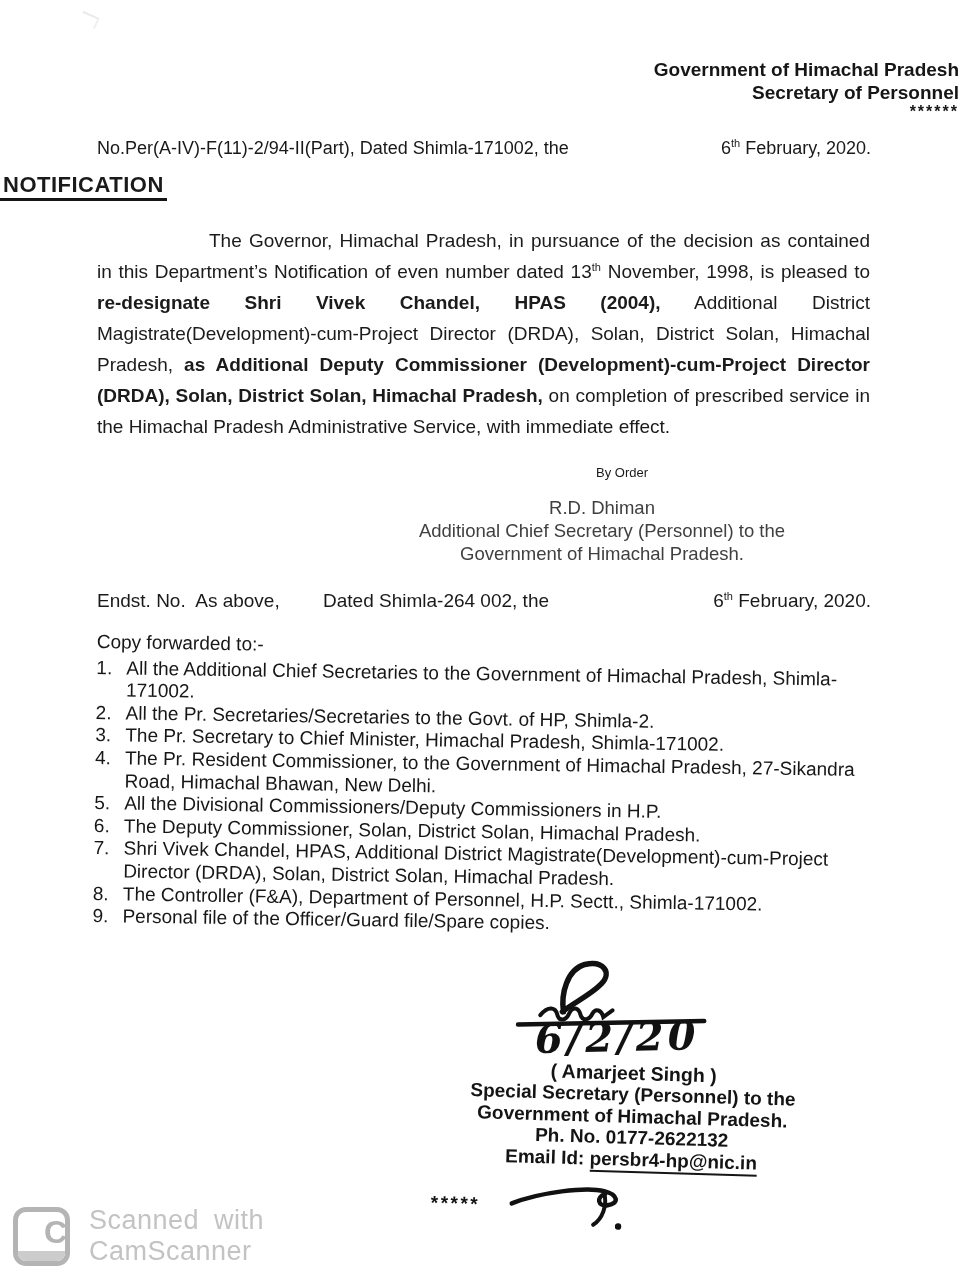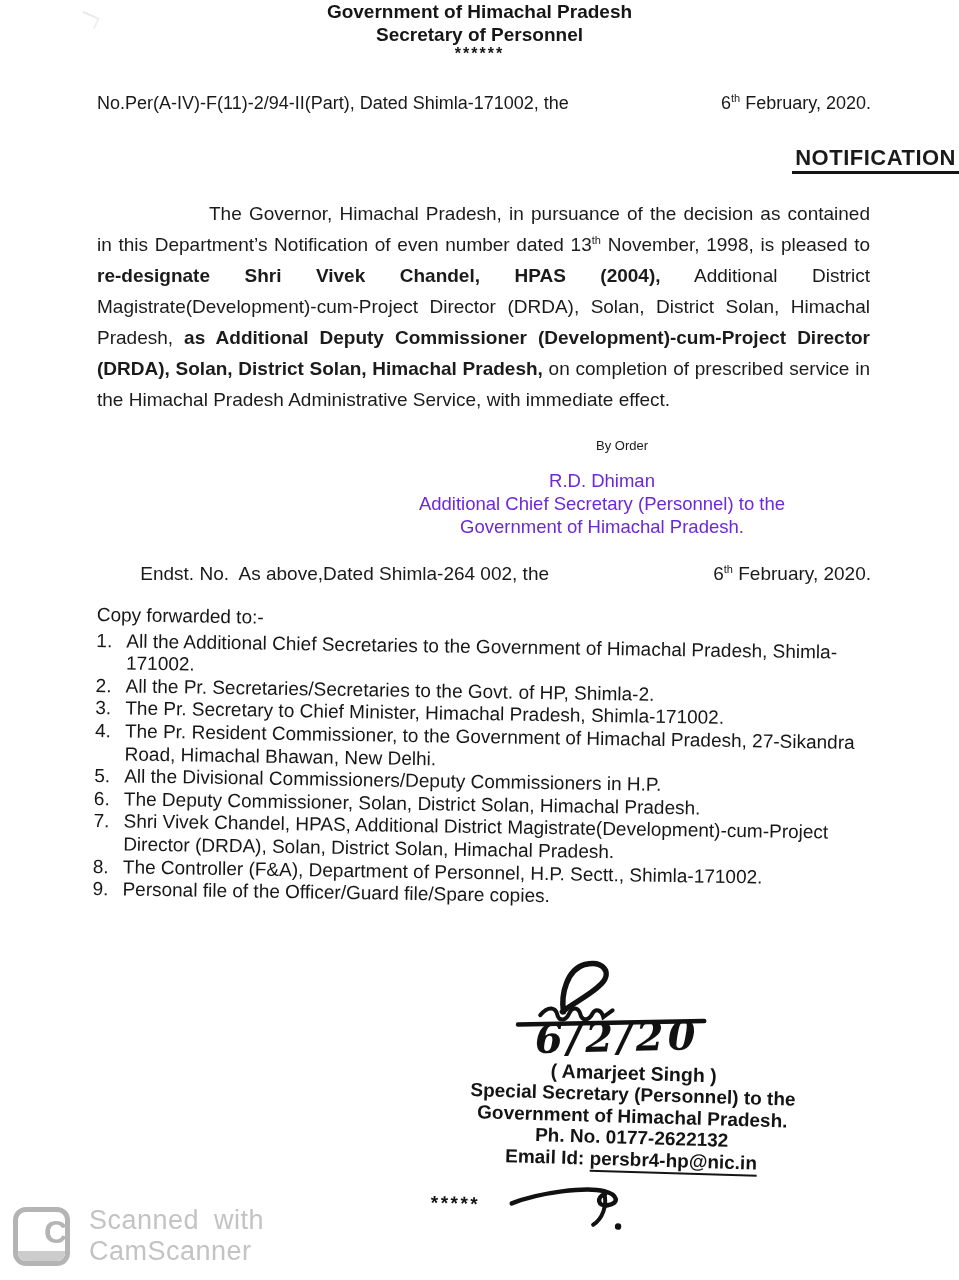--- a/index.html
+++ b/index.html
@@ -5,36 +5,36 @@
   html,body{margin:0;padding:0;background:#e9e9e9;}
   .doc{
     position:relative;width:959px;height:1280px;margin:0 auto;
     background:#ffffff;overflow:hidden;
     font-family:"Liberation Sans",sans-serif;color:#1a1a1a;
   }
   
   .artifact{position:absolute;left:80px;top:14px;width:16px;height:10px;
     border-top:2px solid #e6e6e6;border-right:2px solid #ededed;
     transform:rotate(24deg);opacity:.8;}
-  .hdr{text-align:center;font-weight:bold;font-size:19px;line-height:23px;color:#161616;}
+  .hdr{padding-top:58px;text-align:right;font-weight:bold;font-size:19px;line-height:23px;color:#161616;}
   .hdr .stars{font-size:16px;letter-spacing:2px;line-height:15px;font-weight:bold;}
   sup{font-size:11px;vertical-align:super;line-height:0;}
-  .ref{display:flex;margin:32px 88px 0 97px;font-size:18px;white-space:pre;color:#191919;}
+  .ref{display:flex;margin:19px 88px 0 97px;font-size:18px;white-space:pre;color:#191919;}
   .ref .right{margin-left:auto;}
-  .title-row{margin-top:31px;text-align:right;}
+  .title-row{margin-top:13px;text-align:left;}
   .title-row span{font-size:22px;font-weight:bold;letter-spacing:.5px;
     border-bottom:3px solid #151515;padding:0 3px 1px;}
   .bodytext{margin:27px 89px 0 97px;font-size:19px;line-height:31px;
     text-align:justify;text-indent:112px;color:#1b1b1b;}
   .bodytext .b{font-weight:bold;}
   .by-order{margin-top:23px;margin-left:552px;width:140px;text-align:center;font-size:13px;}
   .signatory{margin-top:16px;margin-left:392px;width:420px;text-align:center;
-    font-size:18.5px;line-height:23px;color:#6d28d9;}
+    font-size:18.5px;line-height:23px;color:#404040;}
   .endst{display:flex;margin:25px 88px 0 97px;font-size:19px;white-space:pre;}
-  .endst .lbl{width:226px;flex:none;text-align:right;}
+  .endst .lbl{width:226px;flex:none;}
   .endst .right{margin-left:auto;}
   .copy{margin:19px 58px 0 97px;font-size:19px;line-height:22.6px;
     transform:rotate(0.9deg);transform-origin:0 0;color:#171717;}
   .copy .heading{margin-bottom:3px;}
   .row{display:flex;}
   .row .num{width:30px;flex:none;}
   .row .txt{flex:1;padding-right:14px;}
   .sig-area{position:absolute;left:390px;top:960px;width:494px;
     transform:rotate(1.7deg);transform-origin:50% 0;
     text-align:center;font-weight:bold;color:#141414;}

